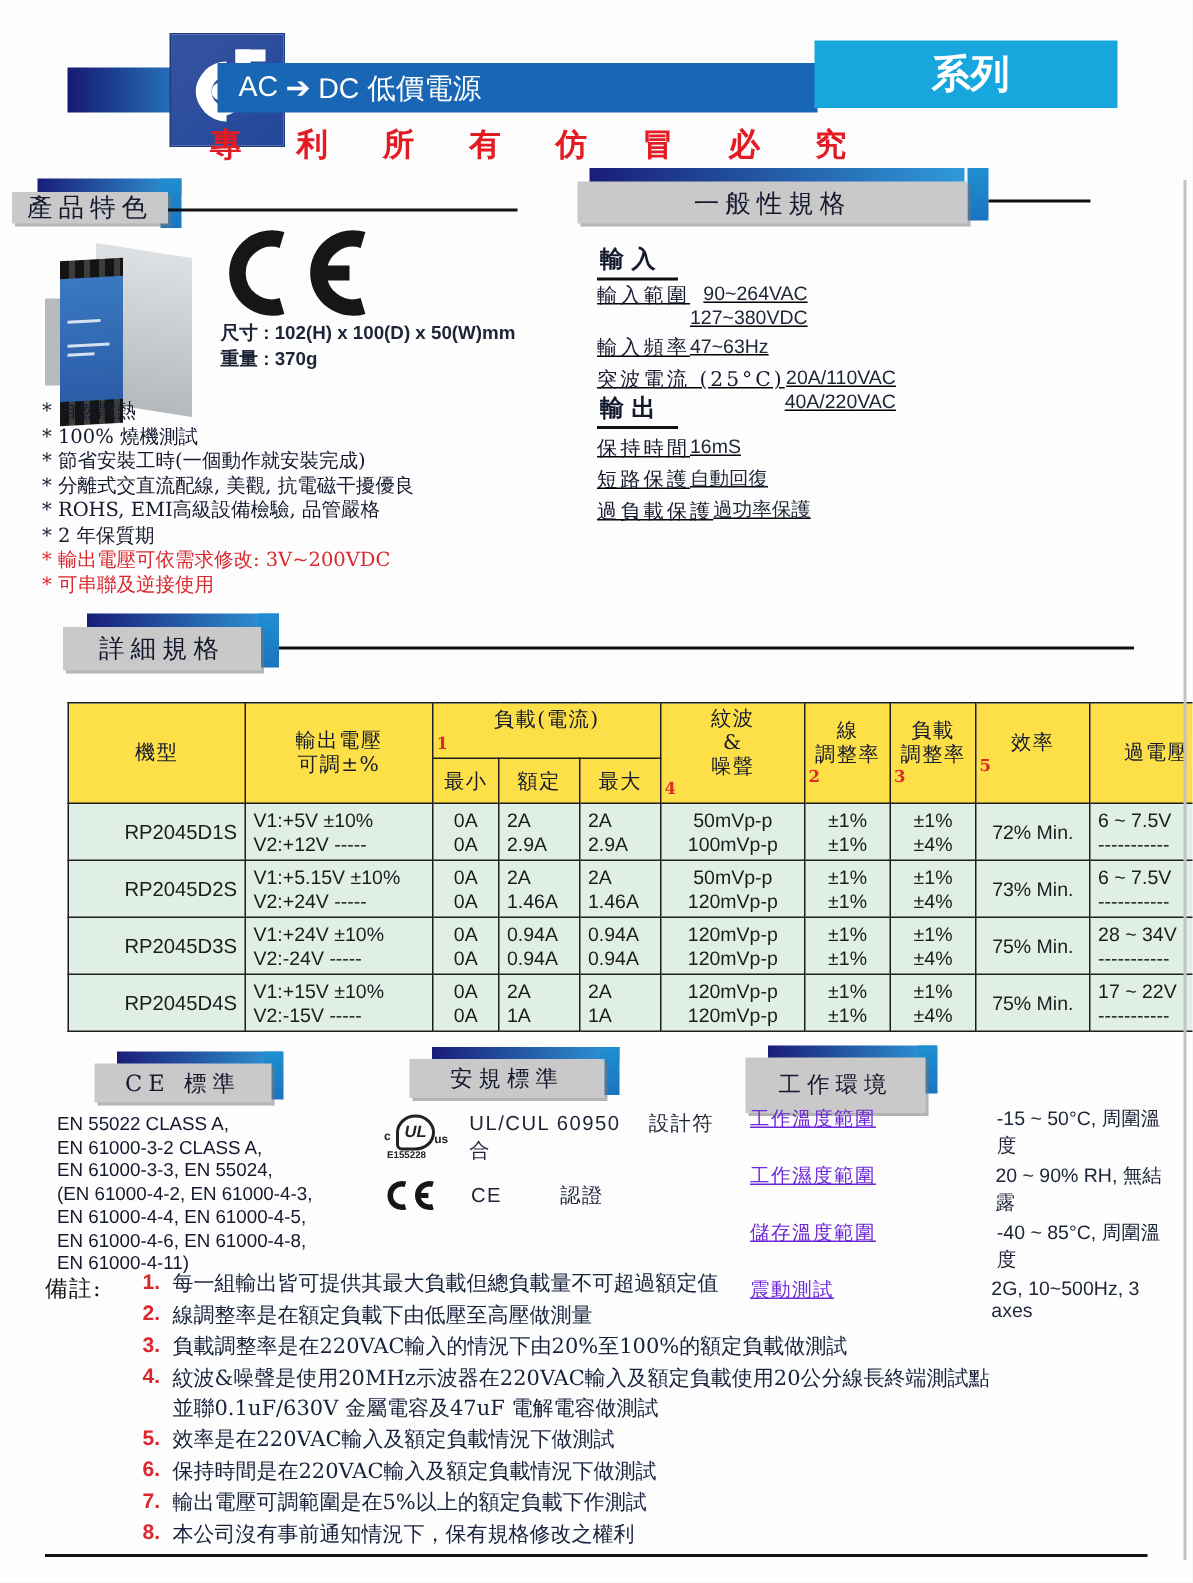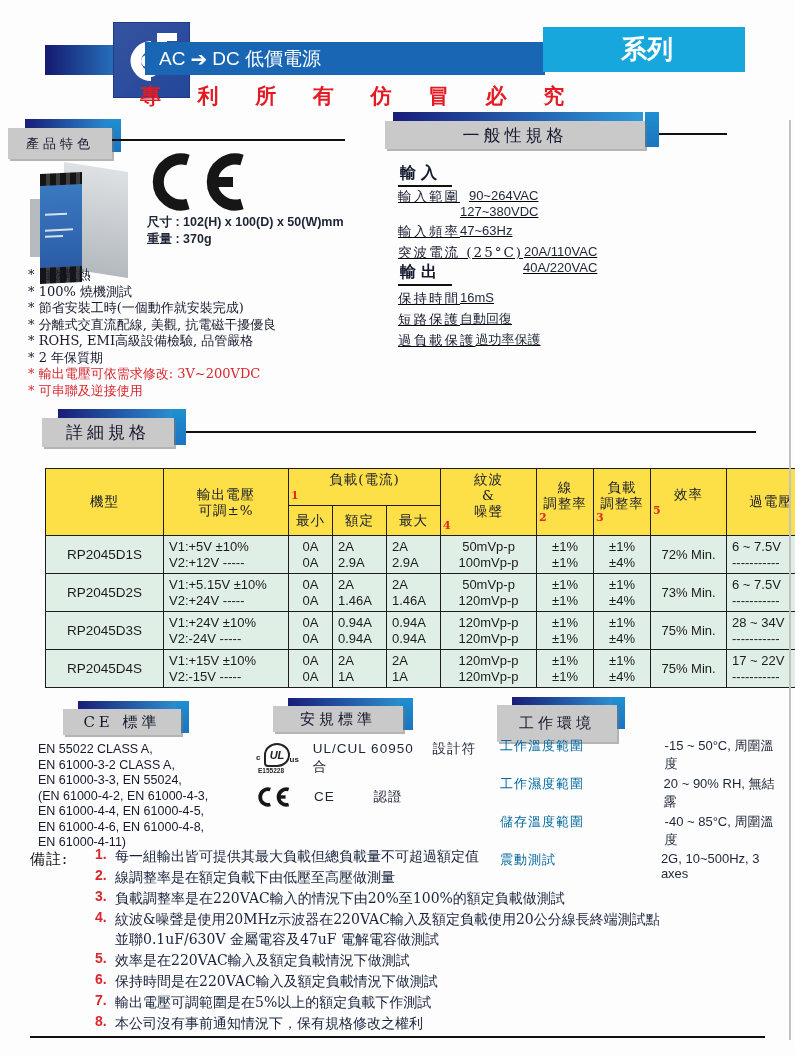--- a/index.html
+++ b/index.html
@@ -55,41 +55,41 @@
   .specrow .lab { font-family:"DejaVu Serif",serif; font-size:13.5px; color:#15192e; letter-spacing:2px; }
   .specrow .val { font-size:13px; color:#1c2436; text-align:right; white-space:pre-line; line-height:16px; }
 
   
   #spec-table { border-collapse:collapse; width:730px; table-layout:fixed; background:#fff; }
   #spec-table th, #spec-table td { border:1.5px solid #1d1d1d; }
   #spec-table thead th { font-family:"DejaVu Serif",serif; font-weight:normal; font-size:13.5px;
     color:#15192e; background:#fde047; padding:2px; letter-spacing:1px; }
   #spec-table thead .pre { white-space:pre-line; line-height:16px; }
   #spec-table tbody td { background:#e0efe5; font-size:13px; color:#1c1c1c; padding:2px 5px; line-height:16px; }
-  #spec-table tbody .model { font-size:13.5px; text-align:center; }
+  #spec-table tbody .model { font-size:13.5px; text-align:right; }
   #spec-table tbody .c { text-align:center; }
   #spec-table tbody .eff { text-align:center; font-size:13px; }
   sup.note { color:#e02a2a; font-size:11px; font-weight:bold; }
 
   
   .ce-list { left:38px; top:742px; font-size:12.5px; color:#15192e; line-height:15.5px; font-weight:500; }
   .saf-row { display:flex; align-items:center; margin-bottom:10px; }
   .saf-text { font-size:13.5px; color:#1c2436; margin-left:12px; letter-spacing:1px; }
   .saf-text .desc { font-family:"DejaVu Serif",serif; margin-left:14px; }
   .ul-badge { position:relative; width:46px; height:30px; }
   .ul-badge .circ { position:absolute; left:8px; top:0; width:26px; height:24px; border:2.5px solid #222;
     border-radius:50% 50% 50% 4px; font-weight:bold; font-style:italic; font-size:11px;
     display:flex; align-items:center; justify-content:center; color:#222; }
   .ul-badge .c-pre { position:absolute; left:0; top:10px; font-size:8px; font-weight:bold; color:#222; }
   .ul-badge .us-suf { position:absolute; right:2px; top:12px; font-size:8px; font-weight:bold; color:#222; }
   .ul-badge .enum { position:absolute; left:2px; top:24px; font-size:6.5px; font-weight:bold; color:#222; }
   .ce-mini svg { display:block; }
   .env-rows { left:500px; top:737px; width:285px; }
   .env-row { display:flex; margin-bottom:2px; }
-  .env-row .lab { width:118px; font-family:"DejaVu Serif",serif; font-size:13px; color:#0369a1; letter-spacing:1px; }
+  .env-row .lab { width:118px; font-family:"DejaVu Serif",serif; font-size:13px; color:#6d28d9; letter-spacing:1px;text-decoration:underline; }
   .env-row .val { font-size:13px; color:#1c2436;margin-left:48px; }
 
   
   .notes-label { left:30px; top:850px; font-family:"DejaVu Serif",serif; font-size:15px; color:#111; letter-spacing:1px; }
   .notes { left:95px; top:846px; width:690px; }
   .note { display:flex; margin-bottom:1px; }
   .note .num { color:#d9272e; font-weight:bold; font-size:14px; width:20px; flex:none; }
   .note .txt { font-family:"DejaVu Serif",serif; font-size:14px; color:#18223c; line-height:20px; white-space:pre-line; }
   .bottom-rule { left:30px; top:1036px; width:735px; height:2px; background:#111; }
   .right-border { left:789px; top:120px; width:2px; height:920px; background:#c2c2c2; }
@@ -114,21 +114,21 @@
     <span class="arrow">➔</span>
     <span>DC 低價電源</span>
   </div>
   <div class="abs series-box">
     <span class="suffix">系列</span>
   </div>
   <div class="abs slogan">專 利 所 有 仿 冒 必 究</div>
 
   <div class="abs ribbon" style="left:25px; top:119px; width:96px; height:11px;"></div>
   <div class="abs tail" style="left:107px; top:119px; width:14px; height:33px;"></div>
-  <div class="abs sechead" style="left:8px; top:128px; width:104px; height:31px; font-size:13px;">產品特色</div>
+  <div class="abs sechead" style="left:8px; top:128px; width:104px; height:21px; font-size:17px;">產品特色</div>
   <div class="abs rule" style="left:112px; top:139px; width:233px;"></div>
 
   <div class="abs photo">
     <div class="rail"></div>
     <div class="body3d"></div>
     <div class="term-top"></div>
     <div class="front">
       <i style="top:28px; width:22px;"></i>
         <i style="top:44px; width:28px;"></i>
         <i style="top:50px; width:18px;"></i>

